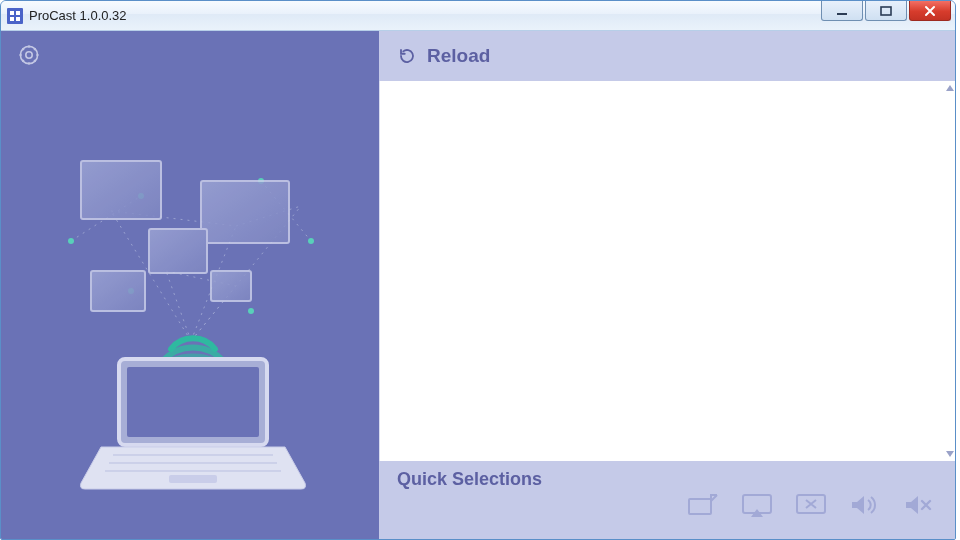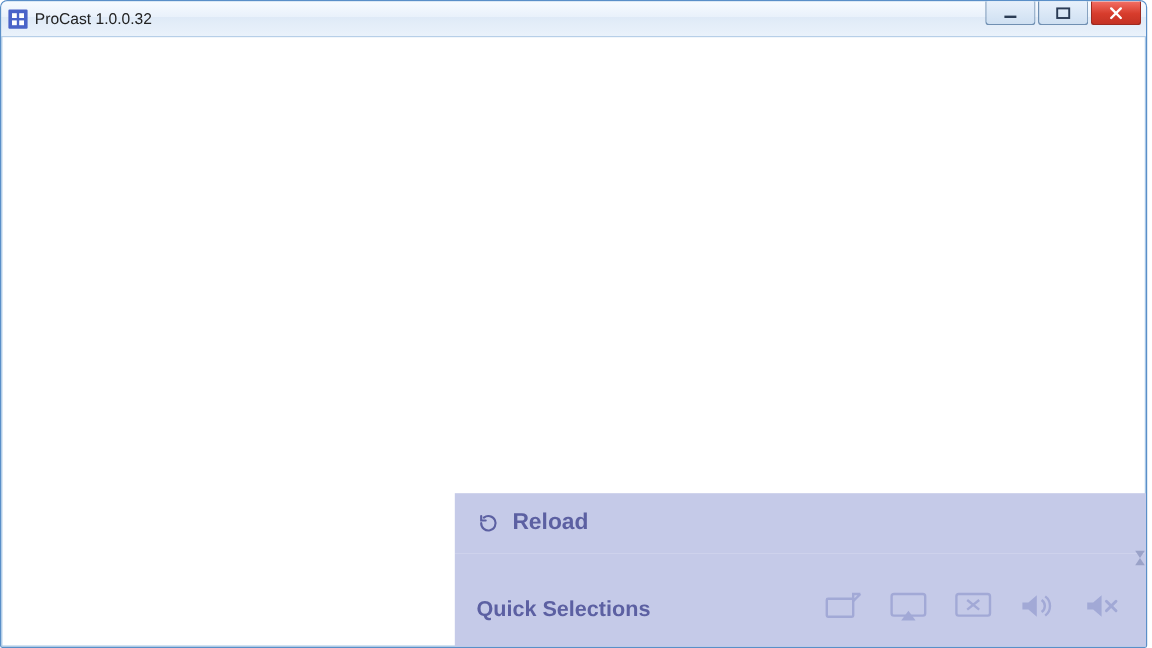--- a/index.html
+++ b/index.html
@@ -35,21 +35,21 @@
     border-radius: 0 0 3px 3px;
     display: flex; align-items: center; justify-content: center;
     margin-right: 2px;
     background: linear-gradient(#e7f0fb,#cfe0f2);
   }
   .win-btn:last-child { margin-right: 4px; }
   .win-btn.min, .win-btn.max { }
   .win-btn.close { background: linear-gradient(#f36f64,#d73c2c 55%,#c43224); border-color:#9e2a20; }
   .win-btn svg { width: 18px; height: 12px; }
   .client {
-    flex: 1; display: flex; min-height: 0; align-items: flex-end;
+    flex: 1; display: flex; min-height: 0;
   }
   .left-pane {
     width: 378px; background: #6a72b6;
     position: relative; overflow: hidden;
   }
   .gear-btn {
     position: absolute; top: 12px; left: 14px;
     width: 28px; height: 28px; display: flex; align-items: center; justify-content: center;
     color: #c3c7e4; cursor: pointer;
   }
@@ -71,21 +71,21 @@
   .scroll-track {
     position: absolute; right: 2px; top: 4px; bottom: 4px; width: 6px;
   }
   .scroll-arrow { width: 0; height: 0; border-left:4px solid transparent; border-right:4px solid transparent; position:absolute; left:-1px; }
   .scroll-arrow.up { top:0; border-bottom:6px solid #9aa2c8; }
   .scroll-arrow.down { bottom:0; border-top:6px solid #9aa2c8; }
   .bottom-bar {
     height: 78px; background: #c5cae8; padding: 8px 18px 10px 18px;
     display: flex; justify-content: space-between;
   }
-  .qs-left { display:flex; flex-direction:row; gap:10px;margin-top:28px; }
+  .qs-left { display:flex; flex-direction:row; gap:10px; }
   .qs-title { color:#5c60a2; font-weight:700; font-size:18px; }
   .qs-buttons { display:flex; gap:14px; }
   .pill-btn {
     width: 88px; height: 22px; border-radius: 11px;
     background: #5b63ab; color: #fff; font-size: 13px;
     display: flex; align-items: center; justify-content: center;
     cursor: pointer; user-select: none;
   }
   .action-icons { display:flex; align-items:center; gap:18px; margin-top: 16px; }
   .act { width: 36px; height: 30px; display:flex; align-items:center; justify-content:center; color:#a2a9d6; cursor:pointer; }

